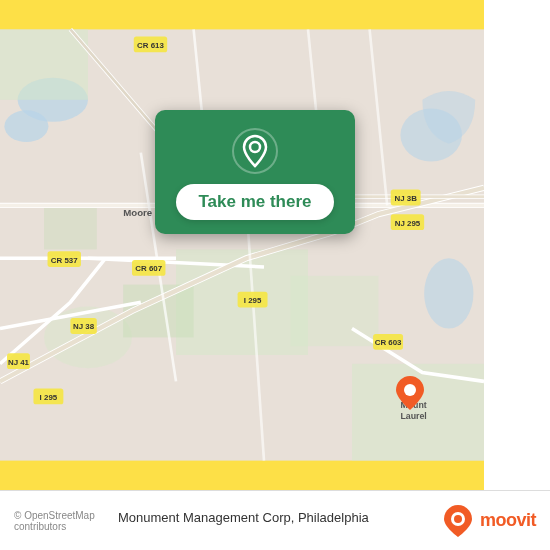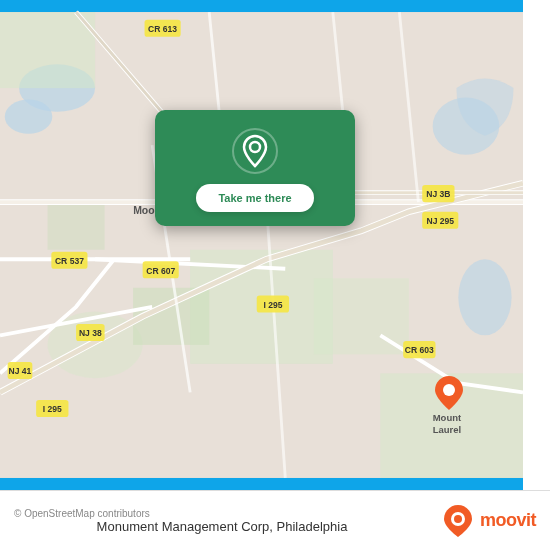--- a/index.html
+++ b/index.html
@@ -5,25 +5,25 @@
     * { margin: 0; padding: 0; box-sizing: border-box; }
     body {
       width: 550px;
       height: 550px;
       overflow: hidden;
       font-family: 'Arial', sans-serif;
       position: relative;
     }
 
     #map-container {
-      width: 523px;
+      width: 484px;
       height: 490px;
       position: relative;
       overflow: hidden;
-      background-color: #0ea5e9;
+      background-color: #fde047;
     }
 
     
     #popup-card {
       position: absolute;
       top: 110px;
       left: 155px;
       width: 200px;
       background: #2e8b57;
       border-radius: 10px;
@@ -39,21 +39,21 @@
       height: 46px;
       margin-bottom: 10px;
     }
 
     #take-me-there-btn {
       background: white;
       color: #2e8b57;
       border: none;
       border-radius: 20px;
       padding: 8px 22px;
-      font-size: 11px;
+      font-size: 17px;
       font-weight: bold;
       cursor: pointer;
       white-space: nowrap;
       box-shadow: 0 2px 6px rgba(0,0,0,0.15);
     }
 
     
     #bottom-bar {
       width: 550px;
       height: 60px;
@@ -69,21 +69,20 @@
       font-size: 10px;
       color: #666;
       flex: 1;
     }
 
     #location-info {
       font-size: 13px;
       color: #333;
       font-weight: 500;
       flex: 3;
-      text-align: center;
     }
 
     #moovit-logo {
       display: flex;
       align-items: center;
       gap: 4px;
     }
 
     #moovit-text {
       font-size: 20px;
@@ -199,21 +198,21 @@
   
   <div style="position:absolute; bottom:80px; right:60px; display:flex; flex-direction:column; align-items:center;">
     <svg width="28" height="34" viewBox="0 0 28 34" xmlns="http://www.w3.org/2000/svg">
       <path d="M14 0 C6.3 0 0 6.3 0 14 C0 22 14 34 14 34 C14 34 28 22 28 14 C28 6.3 21.7 0 14 0 Z" fill="#f15b25"></path>
       <circle cx="14" cy="14" r="6" fill="white"></circle>
     </svg>
   </div>
 </div>
 
 <div id="bottom-bar">
-  <div style="flex:1; display:flex; flex-direction:column; gap:0;">
+  <div style="flex:1; display:flex; gap:0;">
     <span id="copyright-text" style="font-size:10px; color:#888;">© OpenStreetMap contributors</span>
     <span id="location-info" style="font-size:13px; color:#333; font-weight:500;">Monument Management Corp, Philadelphia</span>
   </div>
   <div id="moovit-logo" style="display:flex; align-items:center; gap:4px;">
 
     <svg width="36" height="36" viewBox="0 0 36 36" xmlns="http://www.w3.org/2000/svg">
       <path d="M18 2 C10.3 2 4 8.3 4 16 C4 24 18 34 18 34 C18 34 32 24 32 16 C32 8.3 25.7 2 18 2 Z" fill="#f15b25"></path>
       <circle cx="18" cy="16" r="7" fill="white"></circle>
       <circle cx="18" cy="16" r="4" fill="#f15b25"></circle>
     </svg>

